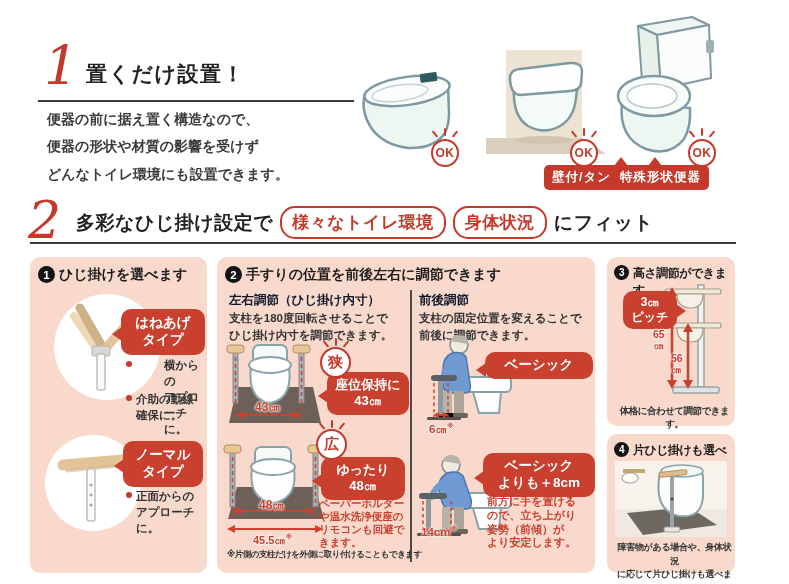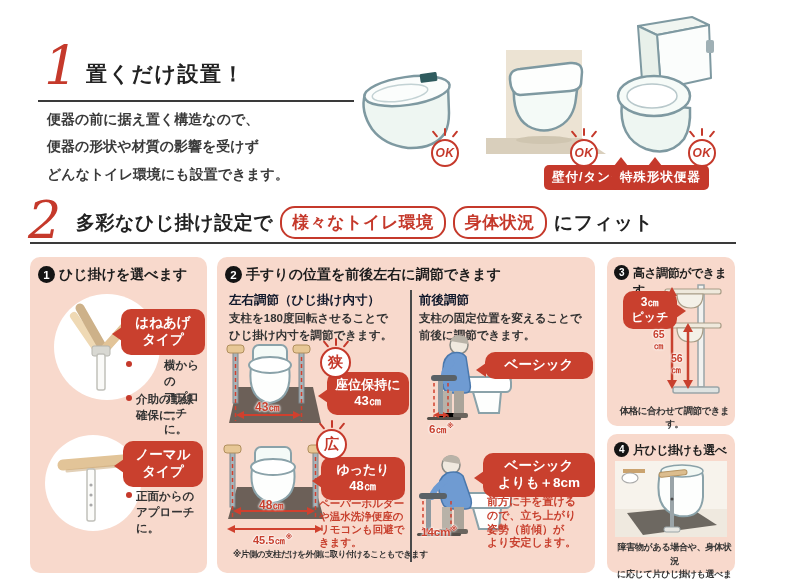--- a/index.html
+++ b/index.html
@@ -25,21 +25,21 @@
   .s1-line{position:absolute;left:38px;top:100px;width:316px;height:2px;background:#3a3a3a;}
   .s1-desc{position:absolute;left:47px;top:106px;font-size:14px;line-height:1.95;font-weight:700;color:#3a3a3a;}
 
   
   .toilet-label{position:absolute;top:165px;background:var(--red);color:#fff;font-weight:bold;
     font-size:12.5px;letter-spacing:1px;padding:4px 8px;border-radius:5px;}
   .toilet-label .tri{position:absolute;top:-8px;width:0;height:0;
     border-left:7px solid transparent;border-right:7px solid transparent;border-bottom:9px solid var(--red);}
 
   
-  .ok-badge{position:absolute;width:28px;height:28px;font-style:italic;}
+  .ok-badge{position:absolute;width:28px;height:28px;}
   .ok-circle{position:absolute;left:0;top:0;width:28px;height:28px;background:#fff;border:2px solid var(--red);
     border-radius:50%;color:var(--red);font-size:12px;font-weight:bold;display:flex;align-items:center;justify-content:center;
     letter-spacing:0.5px;box-sizing:border-box;}
   .rays span{position:absolute;width:2px;height:8px;background:var(--red);border-radius:1px;}
   .rays .r1{left:3px;top:-9px;transform:rotate(-40deg);}
   .rays .r2{left:13px;top:-11px;}
   .rays .r3{left:23px;top:-9px;transform:rotate(40deg);}
 
   
   .s2-row{position:absolute;left:76px;top:206px;display:flex;align-items:center;gap:7px;}
@@ -274,21 +274,21 @@
     </div>
     <div class="bubble pre" style="left:104px;top:200px;width:80px;padding:5px 2px;font-size:13px;">
       <span class="ptr-l"></span>
       <span class="pre">ゆったり
 48㎝</span>
     </div>
     <div class="note-red pre" style="left:102px;top:240px;font-size:10.5px;">ペーパーホルダー
 や温水洗浄便座の
 リモコンも回避で
 きます。</div>
-    <div class="footnote" style="left:16px;top:292px;letter-spacing:-0.5px;">※片側の支柱だけを外側に取り付けることもできます</div>
+    <div class="footnote" style="left:10px;top:292px;letter-spacing:-0.5px;">※片側の支柱だけを外側に取り付けることもできます</div>
 
     <div class="sub-red" style="left:202px;top:35px;">前後調節</div>
     <div class="body-txt pre" style="left:202px;top:53px;">支柱の固定位置を変えることで
 前後に調節できます。</div>
 
     <svg class="abs" style="left:198px;top:72px;" width="105" height="92" viewBox="0 0 105 92">
       <rect x="80" y="28" width="16" height="24" rx="3" fill="#fff" stroke="#8aa2a9" stroke-width="2"></rect>
       <rect x="44" y="48" width="52" height="15" rx="5" fill="#fff" stroke="#8aa2a9" stroke-width="2"></rect>
       <path d="M58 63 L86 63 L84 84 L64 84 Z" fill="#fdfefd" stroke="#8aa2a9" stroke-width="2"></path>
       <circle cx="44" cy="16" r="9" fill="#f0e9df" stroke="#8b8b85" stroke-width="1.5"></circle>

